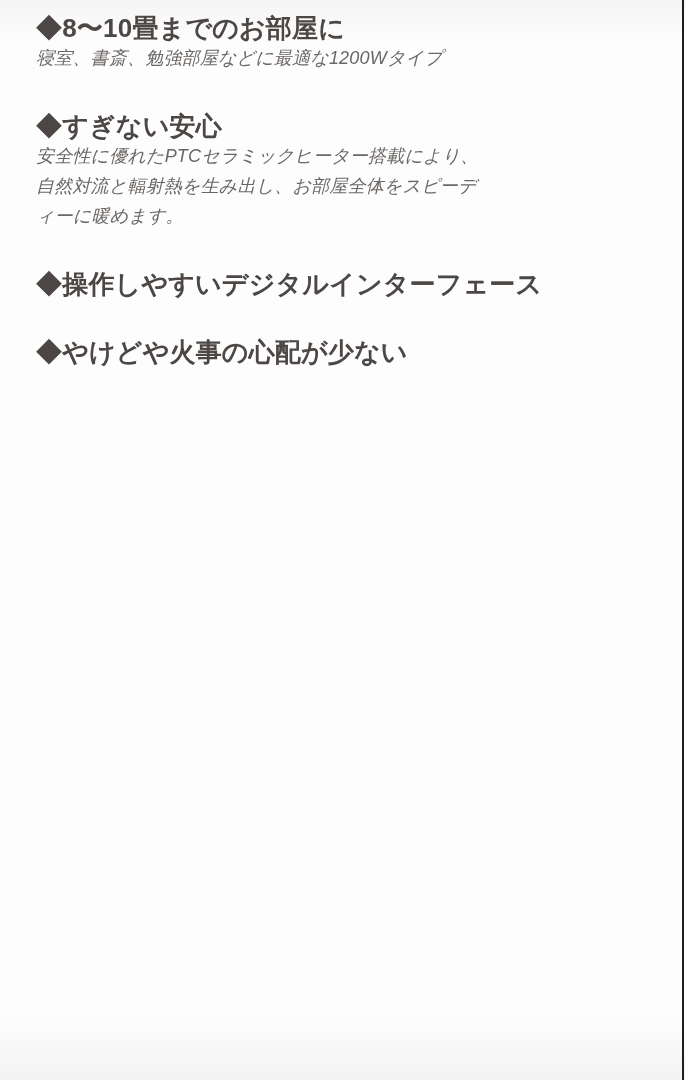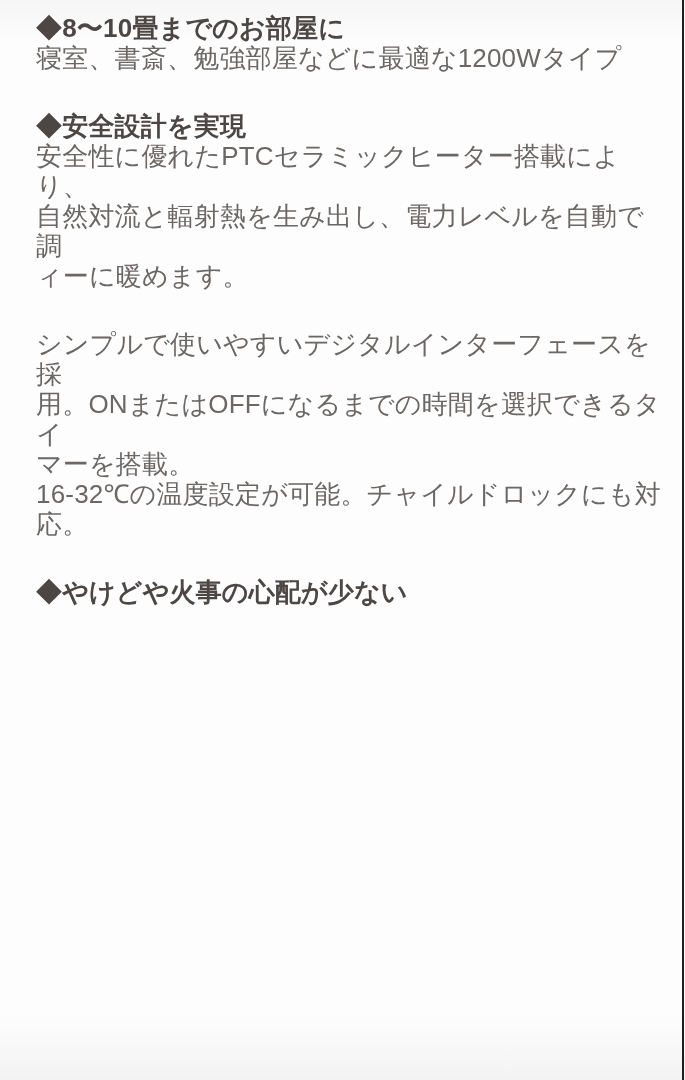--- a/index.html
+++ b/index.html
@@ -34,26 +34,27 @@
   }
   .sec-header {
     font-size: 26px;
     line-height: 30px;
     font-weight: bold;
     color: #4c4744;
     white-space: nowrap;
     letter-spacing: 0.2px;
   }
   .sec-body {
-    font-size: 26px;
+    font-size: 18px;
     line-height: 30px;
     font-weight: normal;
     color: #6b6764;
     white-space: pre-line;
     letter-spacing: 0.2px;
+    font-style: italic;
   }
   .sec-body:empty {
     display: none;
   }
   .edge-line {
     position: absolute;
     top: 0;
     right: 1px;
     width: 2px;
     height: 1080px;
@@ -65,35 +66,31 @@
 
 <div class="page">
   <div class="content">
 
     <div class="section">
       <div class="sec-header">◆8〜10畳までのお部屋に</div>
       <div class="sec-body">寝室、書斎、勉強部屋などに最適な1200Wタイプ</div>
     </div>
 
     <div class="section">
-      <div class="sec-header">◆安全設計を実現</div>
+      <div class="sec-header">◆すぎない安心</div>
       <div class="sec-body">安全性に優れたPTCセラミックヒーター搭載により、
-自然対流と輻射熱を生み出し、電力レベルを自動で調
+自然対流と輻射熱を生み出し、お部屋全体をスピーデ
 ィーに暖めます。</div>
     </div>
 
     <div class="section">
     </div>
 
     <div class="section">
-      <div class="sec-body">シンプルで使いやすいデジタルインターフェースを採
-用。ONまたはOFFになるまでの時間を選択できるタイ
-マーを搭載。
-16-32℃の温度設定が可能。チャイルドロックにも対
-応。</div>
+      <div class="sec-header">◆操作しやすいデジタルインターフェース</div>
     </div>
 
     <div class="section">
       <div class="sec-header">◆やけどや火事の心配が少ない</div>
     </div>
 
   </div>
 
   <div class="edge-line"></div>
 </div>

